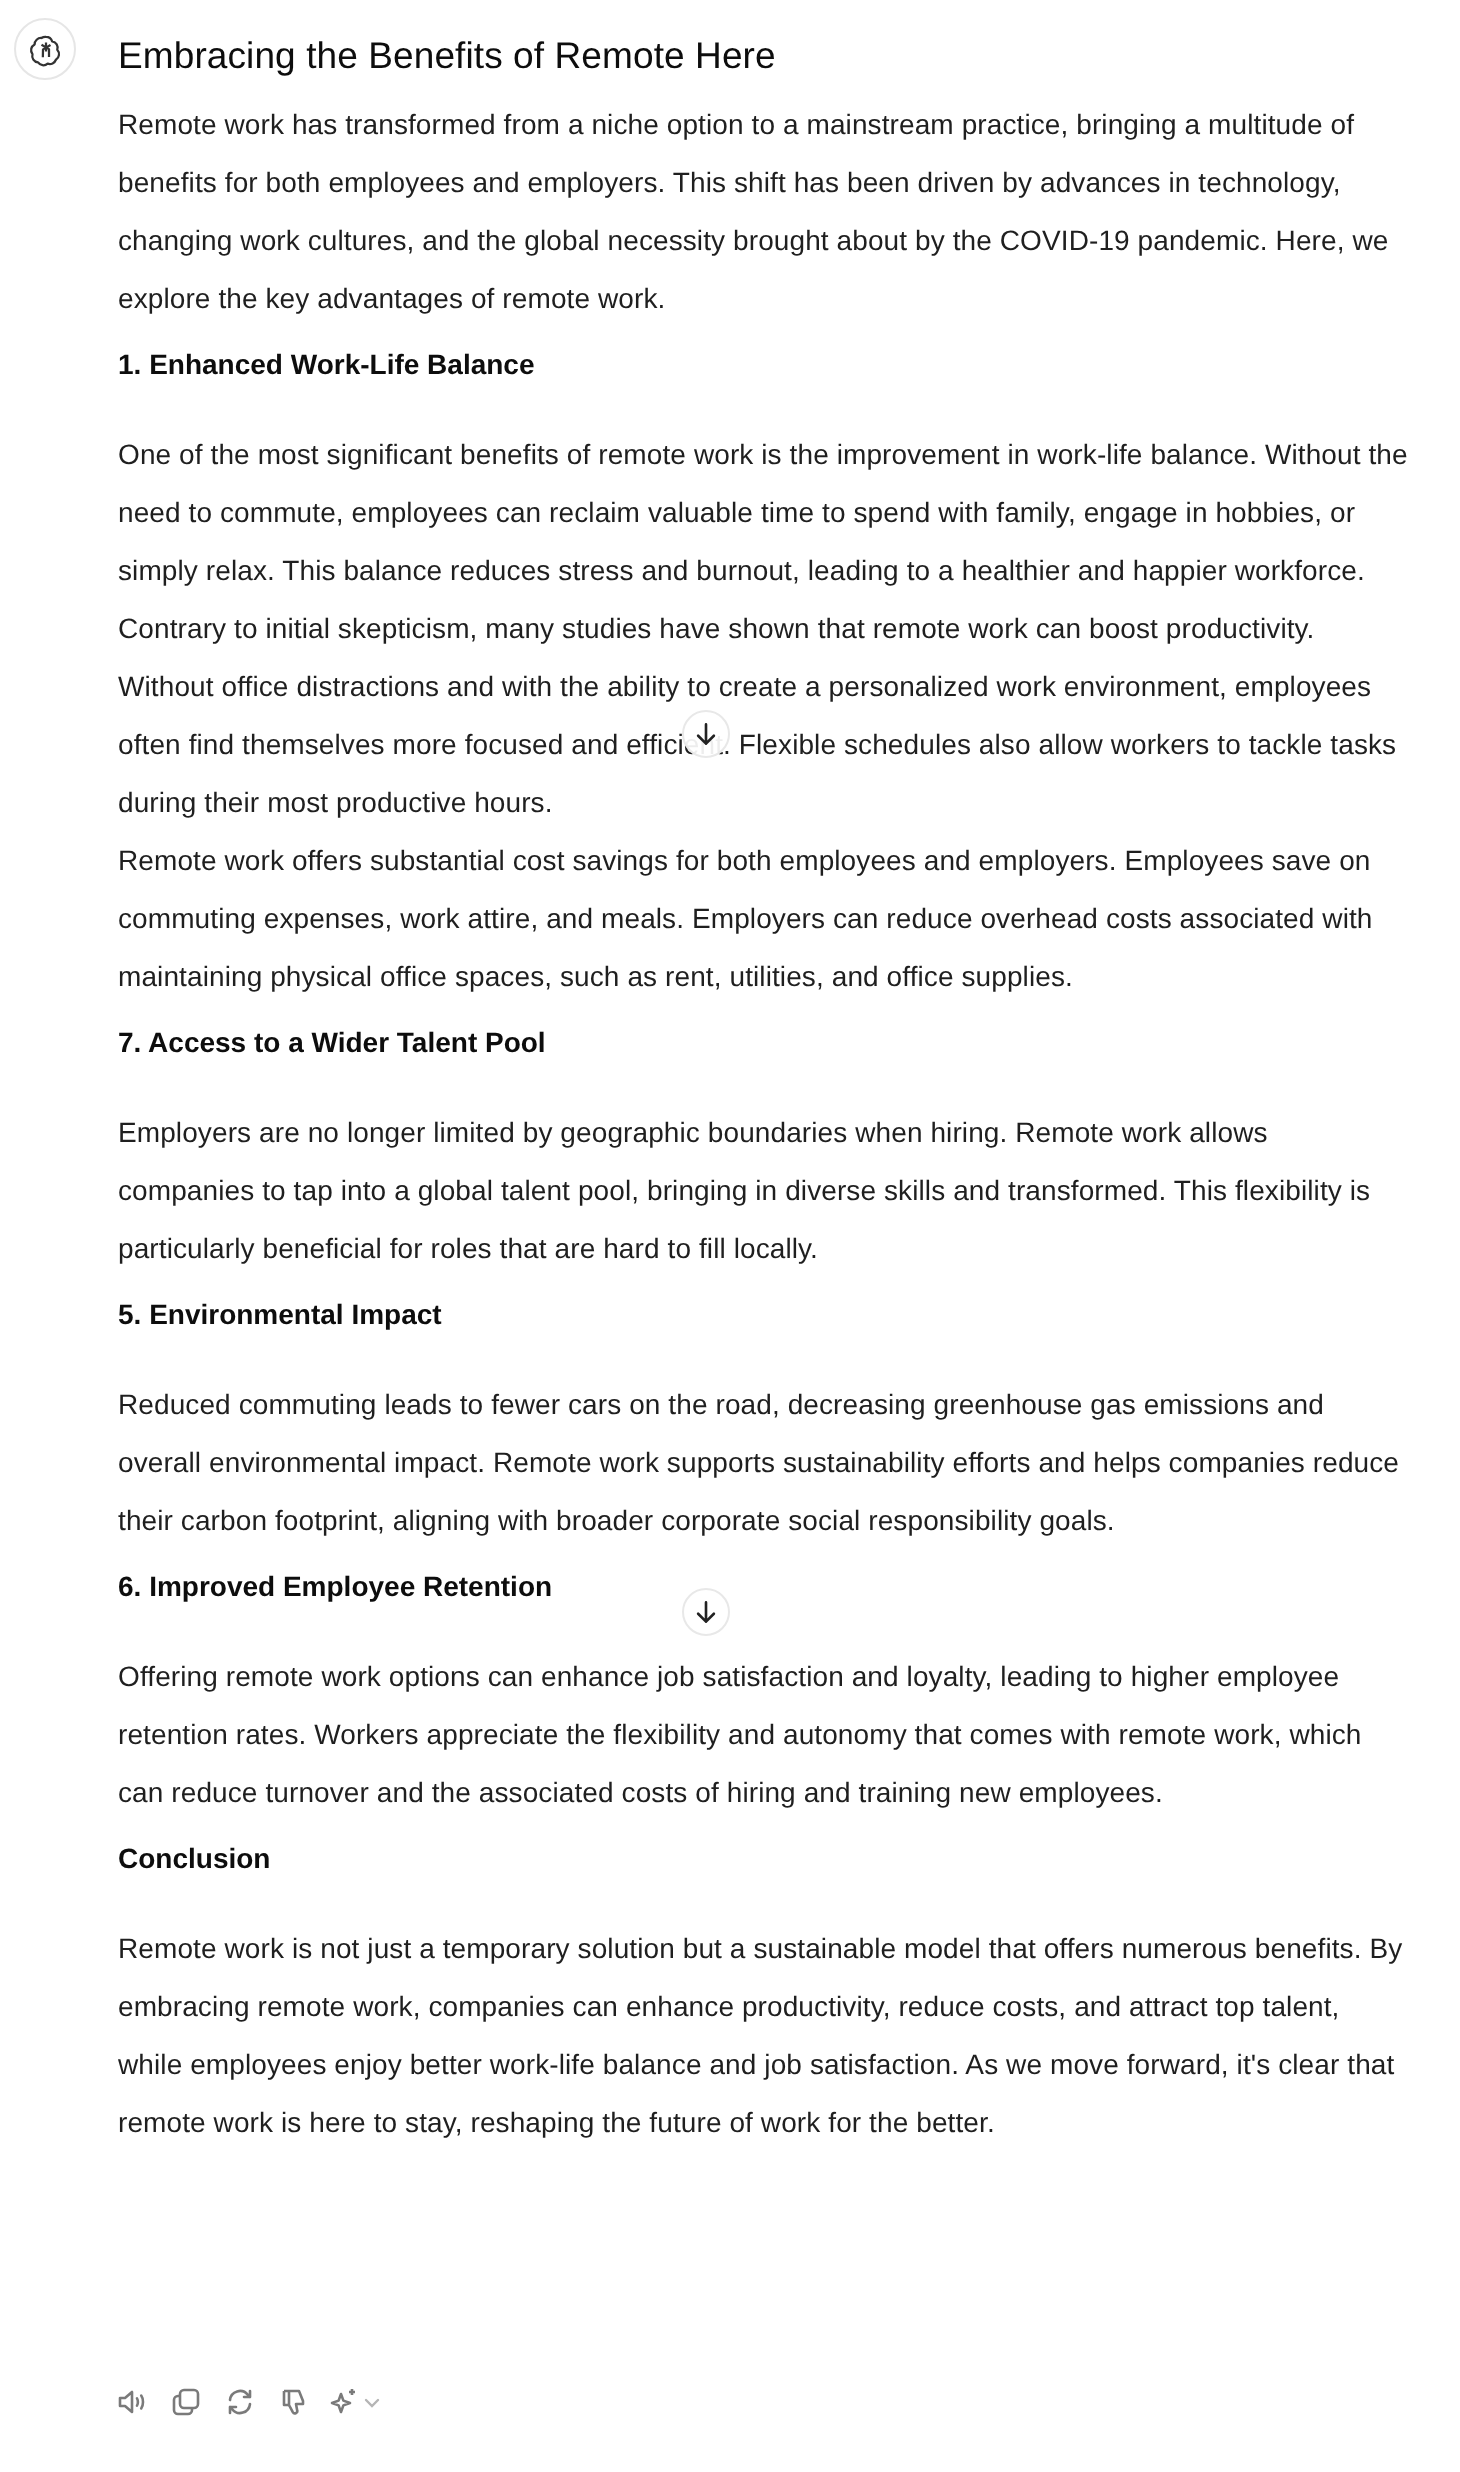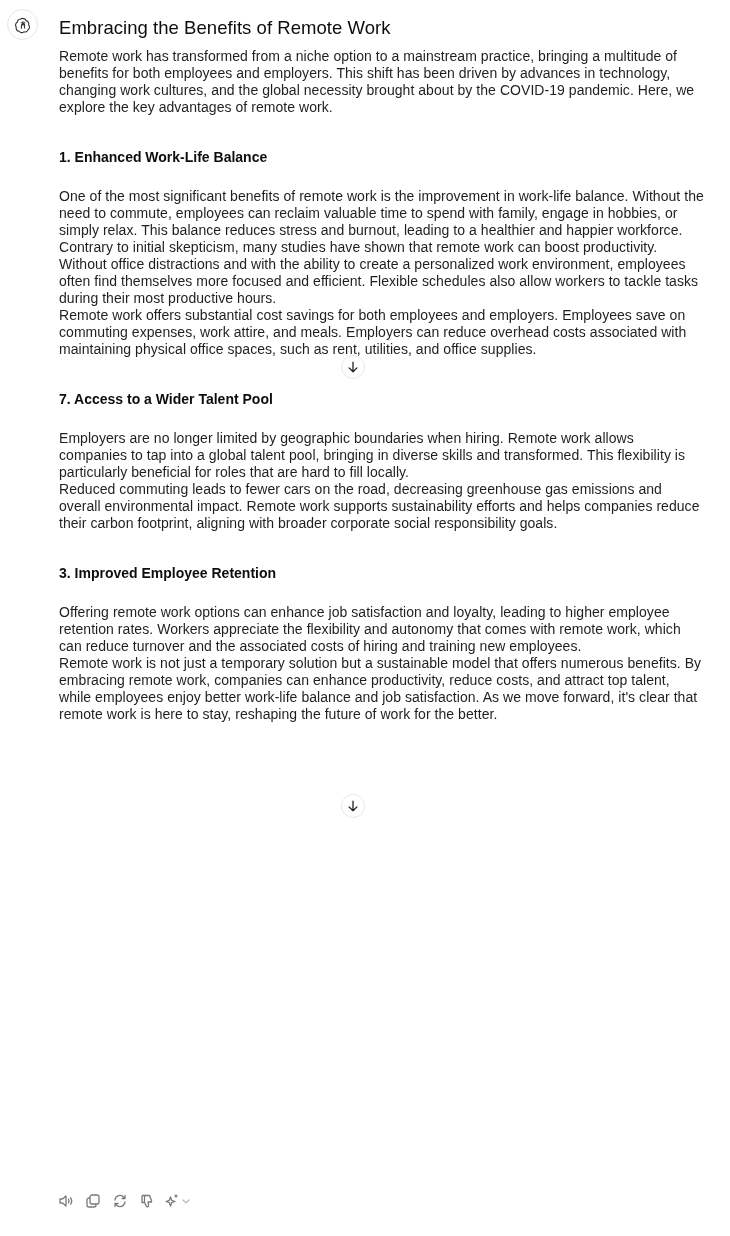--- a/index.html
+++ b/index.html
@@ -37,30 +37,30 @@
     .title {
       font-size: 18.5px;
       font-weight: 500;
       color: #0d0d0d;
       line-height: 28px;
       margin-bottom: 6px;
       letter-spacing: 0.05px;
     }
     .para {
       font-size: 14px;
-      line-height: 17px;
+      line-height: 29px;
       color: #1f1f1f;
       letter-spacing: 0.05px;
     }
     .section-heading {
       font-size: 14px;
       font-weight: bold;
       line-height: 25px;
       color: #0d0d0d;
-      margin-top: 29px;
+      margin-top: 6px;
       margin-bottom: 18px;
     }
     .intro { margin-bottom: 0; }
     .scroll-btn {
       position: absolute;
       width: 24px;
       height: 24px;
       border-radius: 50%;
       background: rgba(255,255,255,0.92);
       border: 1px solid #e8e8e8;
@@ -100,45 +100,47 @@
 <body>
 
 <div class="avatar">
   <svg viewBox="0 0 24 24" fill="none" stroke="#333" stroke-width="1.5" stroke-linejoin="round">
     <path d="M12 3.2a4.3 4.3 0 0 1 4.1 3 4.3 4.3 0 0 1 3.4 5.7 4.3 4.3 0 0 1-.9 6.6 4.3 4.3 0 0 1-5.5 2.6 4.3 4.3 0 0 1-6.4-.8 4.3 4.3 0 0 1-3.7-5.5 4.3 4.3 0 0 1 1.4-6.5A4.3 4.3 0 0 1 9 4a4.3 4.3 0 0 1 3-.8z"></path>
     <path d="M9 8.5l5 2.9v5.2M15 8.7l-5 2.9-.1 5.3M12 7v6"></path>
   </svg>
 </div>
 
 <div class="message">
-  <div class="title">Embracing the Benefits of Remote Work</div>
+  <div class="title">Embracing the Benefits of Remote Here</div>
   <p class="para intro">Remote work has transformed from a niche option to a mainstream practice, bringing a multitude of benefits for both employees and employers. This shift has been driven by advances in technology, changing work cultures, and the global necessity brought about by the COVID-19 pandemic. Here, we explore the key advantages of remote work.</p>
 
   <div>
     <div class="section-heading">1. Enhanced Work-Life Balance</div>
     <p class="para">One of the most significant benefits of remote work is the improvement in work-life balance. Without the need to commute, employees can reclaim valuable time to spend with family, engage in hobbies, or simply relax. This balance reduces stress and burnout, leading to a healthier and happier workforce.</p>
   </div>
   <div>
     <p class="para">Contrary to initial skepticism, many studies have shown that remote work can boost productivity. Without office distractions and with the ability to create a personalized work environment, employees often find themselves more focused and efficient. Flexible schedules also allow workers to tackle tasks during their most productive hours.</p>
   </div>
   <div>
     <p class="para">Remote work offers substantial cost savings for both employees and employers. Employees save on commuting expenses, work attire, and meals. Employers can reduce overhead costs associated with maintaining physical office spaces, such as rent, utilities, and office supplies.</p>
   </div>
   <div>
     <div class="section-heading">7. Access to a Wider Talent Pool</div>
     <p class="para">Employers are no longer limited by geographic boundaries when hiring. Remote work allows companies to tap into a global talent pool, bringing in diverse skills and transformed. This flexibility is particularly beneficial for roles that are hard to fill locally.</p>
   </div>
   <div>
+    <div class="section-heading">5. Environmental Impact</div>
     <p class="para">Reduced commuting leads to fewer cars on the road, decreasing greenhouse gas emissions and overall environmental impact. Remote work supports sustainability efforts and helps companies reduce their carbon footprint, aligning with broader corporate social responsibility goals.</p>
   </div>
   <div>
-    <div class="section-heading">3. Improved Employee Retention</div>
+    <div class="section-heading">6. Improved Employee Retention</div>
     <p class="para">Offering remote work options can enhance job satisfaction and loyalty, leading to higher employee retention rates. Workers appreciate the flexibility and autonomy that comes with remote work, which can reduce turnover and the associated costs of hiring and training new employees.</p>
   </div>
   <div>
+    <div class="section-heading">Conclusion</div>
     <p class="para">Remote work is not just a temporary solution but a sustainable model that offers numerous benefits. By embracing remote work, companies can enhance productivity, reduce costs, and attract top talent, while employees enjoy better work-life balance and job satisfaction. As we move forward, it's clear that remote work is here to stay, reshaping the future of work for the better.</p>
   </div>
 </div>
 
 <div class="scroll-btn" style="top:355px;">
   <svg viewBox="0 0 16 16" fill="none" stroke="#222" stroke-width="1.5" stroke-linecap="round" stroke-linejoin="round">
     <path d="M8 2.5v11M3.5 9l4.5 4.5L12.5 9"></path>
   </svg>
 </div>
 <div class="scroll-btn" style="top:794px;">

